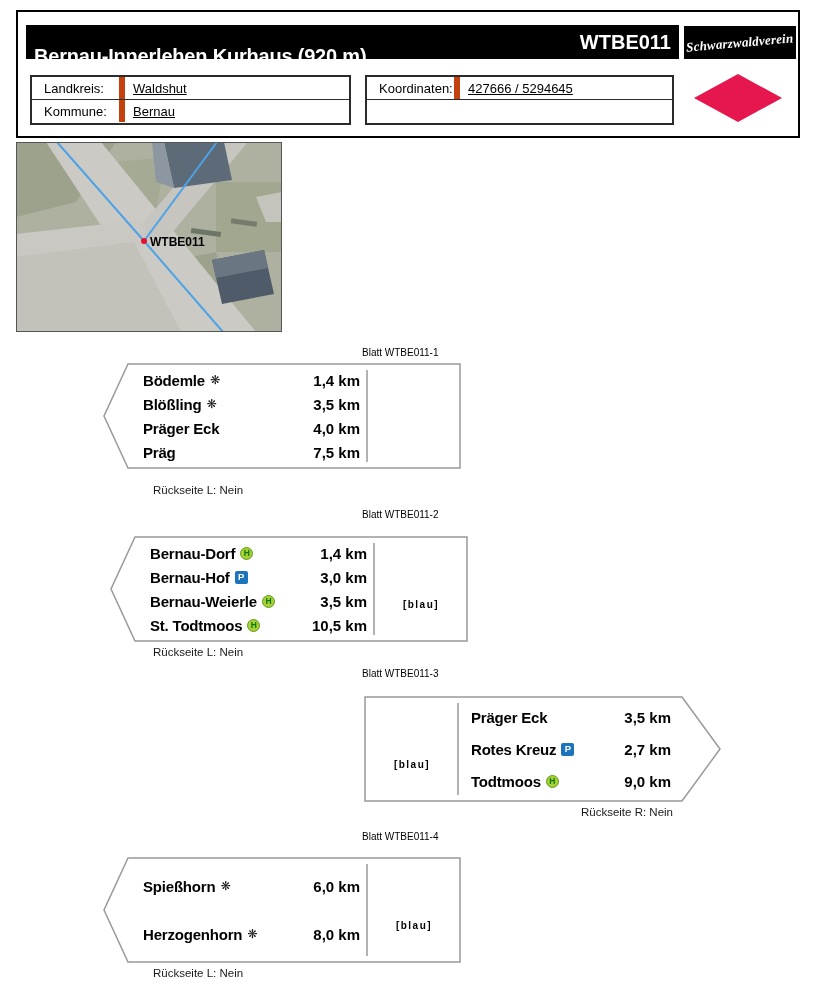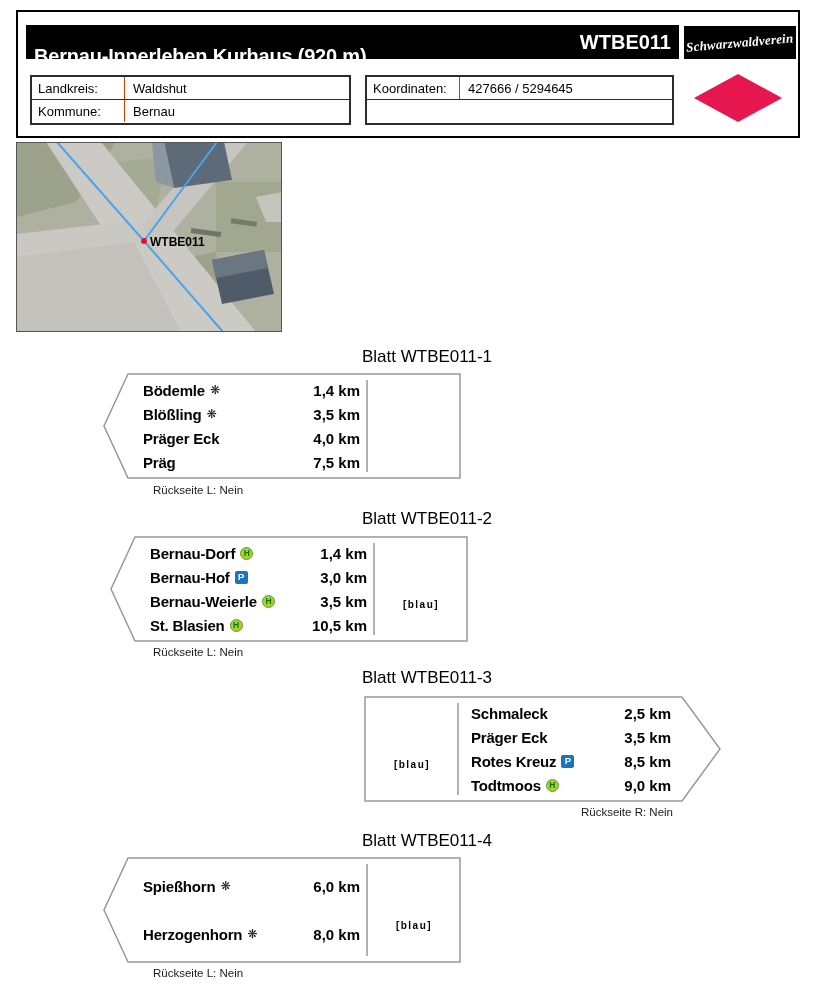--- a/index.html
+++ b/index.html
@@ -14,35 +14,35 @@
              padding:0 8px;box-sizing:border-box;}
   .title-text{font-size:20px;font-weight:bold;letter-spacing:-0.2px;margin-top:28px;}
   .title-code{font-size:20px;font-weight:bold;}
 
   .info-table{background:#fff;border:2px solid #2b2b2b;box-sizing:border-box;}
   .info-left{left:28px;top:73px;width:321px;height:50px;}
   .info-right{left:363px;top:73px;width:309px;height:50px;}
   .info-row{display:flex;height:22px;align-items:center;font-size:13px;}
   .info-row.first{border-bottom:1px solid #2b2b2b;}
   .info-label{width:93px;min-width:93px;height:100%;display:flex;align-items:center;
-              padding-left:6px;border-right:1px solid #c2410c;box-sizing:border-box;}
-  .info-value{flex:1;padding-left:8px;white-space:nowrap;}
+              padding-left:12px;border-right:6px solid #c2410c;box-sizing:border-box;}
+  .info-value{flex:1;padding-left:8px;white-space:nowrap;text-decoration:underline;}
 
   .logo-bar{left:682px;top:24px;width:112px;height:33px;background:#000;color:#fff;
             display:flex;align-items:center;justify-content:center;overflow:hidden;}
   .logo-bar span{font-family:"Liberation Serif",serif;font-style:italic;font-weight:bold;
                  font-size:13px;transform:rotate(-5deg);letter-spacing:0.2px;}
   .logo-diamond{left:692px;top:72px;width:88px;height:48px;
                 clip-path:polygon(50% 0,100% 50%,50% 100%,0 50%);}
 
   
   .aerial{left:16px;top:142px;}
 
   
-  .blatt{font-size:17px;color:#000;left:362px;}
+  .blatt{font-size:10px;color:#000;left:362px;}
   .sign{width:359px;height:106px;}
   .sign svg.outline{position:absolute;left:0;top:0;}
   .rows{position:absolute;top:5px;height:96px;display:flex;flex-direction:column;justify-content:space-around;}
   .rows-l{left:40px;width:217px;}
   .rows-r{left:107px;width:200px;}
   .srow{display:flex;align-items:center;gap:5px;}
   .sname{font-size:15px;font-weight:bold;letter-spacing:-0.2px;white-space:nowrap;}
   .sdist{margin-left:auto;font-size:15px;font-weight:bold;white-space:nowrap;}
 
   .panel{position:absolute;top:0;height:106px;}
@@ -119,21 +119,21 @@
     <rect x="175" y="88" width="30" height="5" fill="#6f7566" transform="rotate(8 190 90)"></rect>
     <rect x="215" y="78" width="26" height="5" fill="#767c6c" transform="rotate(8 228 80)"></rect>
     <polyline points="41,0 128,99 207,190" fill="none" stroke="#4da3e8" stroke-width="2"></polyline>
     <line x1="128" y1="99" x2="201" y2="0" stroke="#4da3e8" stroke-width="2"></line>
     <circle cx="128" cy="99" r="3" fill="#e8112d"></circle>
     <text x="134" y="104" font-size="12" font-weight="bold" fill="#000" font-family="Liberation Sans, sans-serif">WTBE011</text>
     <rect x="0.5" y="0.5" width="265" height="189" fill="none" stroke="#555"></rect>
   </svg>
 
   <div class="abs blatt" style="top:347px;">Blatt WTBE011-1</div>
-  <div class="abs sign" style="left:103px;top:373px;">
+  <div class="abs sign" style="left:103px;top:363px;">
     <svg class="outline" width="359" height="106" viewBox="0 0 359 106">
       <polygon points="25,1 357,1 357,105 25,105 1,53" fill="#fff" stroke="#999" stroke-width="1.5"></polygon>
       <line x1="264" y1="7" x2="264" y2="99" stroke="#999" stroke-width="1.5"></line>
     </svg>
     <div class="rows rows-l">
       <div class="srow">
         <span class="sname">Bödemle</span>
         <span class="ic-snow">❋</span>
         <span class="sdist">1,4 km</span>
       </div>
@@ -170,21 +170,21 @@
         <span class="sname">Bernau-Hof</span>
         <span class="ic-p">P</span>
         <span class="sdist">3,0 km</span>
       </div>
       <div class="srow">
         <span class="sname">Bernau-Weierle</span>
         <span class="ic-h">H</span>
         <span class="sdist">3,5 km</span>
       </div>
       <div class="srow">
-        <span class="sname">St. Blasien</span>
+        <span class="sname">St. Todtmoos</span>
         <span class="ic-h">H</span>
         <span class="sdist">10,5 km</span>
       </div>
     </div>
     <div class="panel panel-l">
       <div class="color-tag">[blau]</div>
     </div>
   </div>
   <div class="abs rueckseite" style="left:153px;top:646px;">Rückseite L: Nein</div>
 
@@ -192,31 +192,27 @@
   <div class="abs sign" style="left:364px;top:696px;width:358px;">
     <svg class="outline" width="358" height="106" viewBox="0 0 358 106">
       <polygon points="1,1 318,1 356,53 318,105 1,105" fill="#fff" stroke="#999" stroke-width="1.5"></polygon>
       <line x1="94" y1="7" x2="94" y2="99" stroke="#999" stroke-width="1.5"></line>
     </svg>
     <div class="panel panel-r">
       <div class="color-tag">[blau]</div>
     </div>
     <div class="rows rows-r">
       <div class="srow">
-        <span class="sname">Schmaleck</span>
-        <span class="sdist">2,5 km</span>
-      </div>
-      <div class="srow">
         <span class="sname">Präger Eck</span>
         <span class="sdist">3,5 km</span>
       </div>
       <div class="srow">
         <span class="sname">Rotes Kreuz</span>
         <span class="ic-p">P</span>
-        <span class="sdist">8,5 km</span>
+        <span class="sdist">2,7 km</span>
       </div>
       <div class="srow">
         <span class="sname">Todtmoos</span>
         <span class="ic-h">H</span>
         <span class="sdist">9,0 km</span>
       </div>
     </div>
   </div>
   <div class="abs rueckseite" style="left:364px;top:806px;width:309px;text-align:right;">Rückseite R: Nein</div>
 

